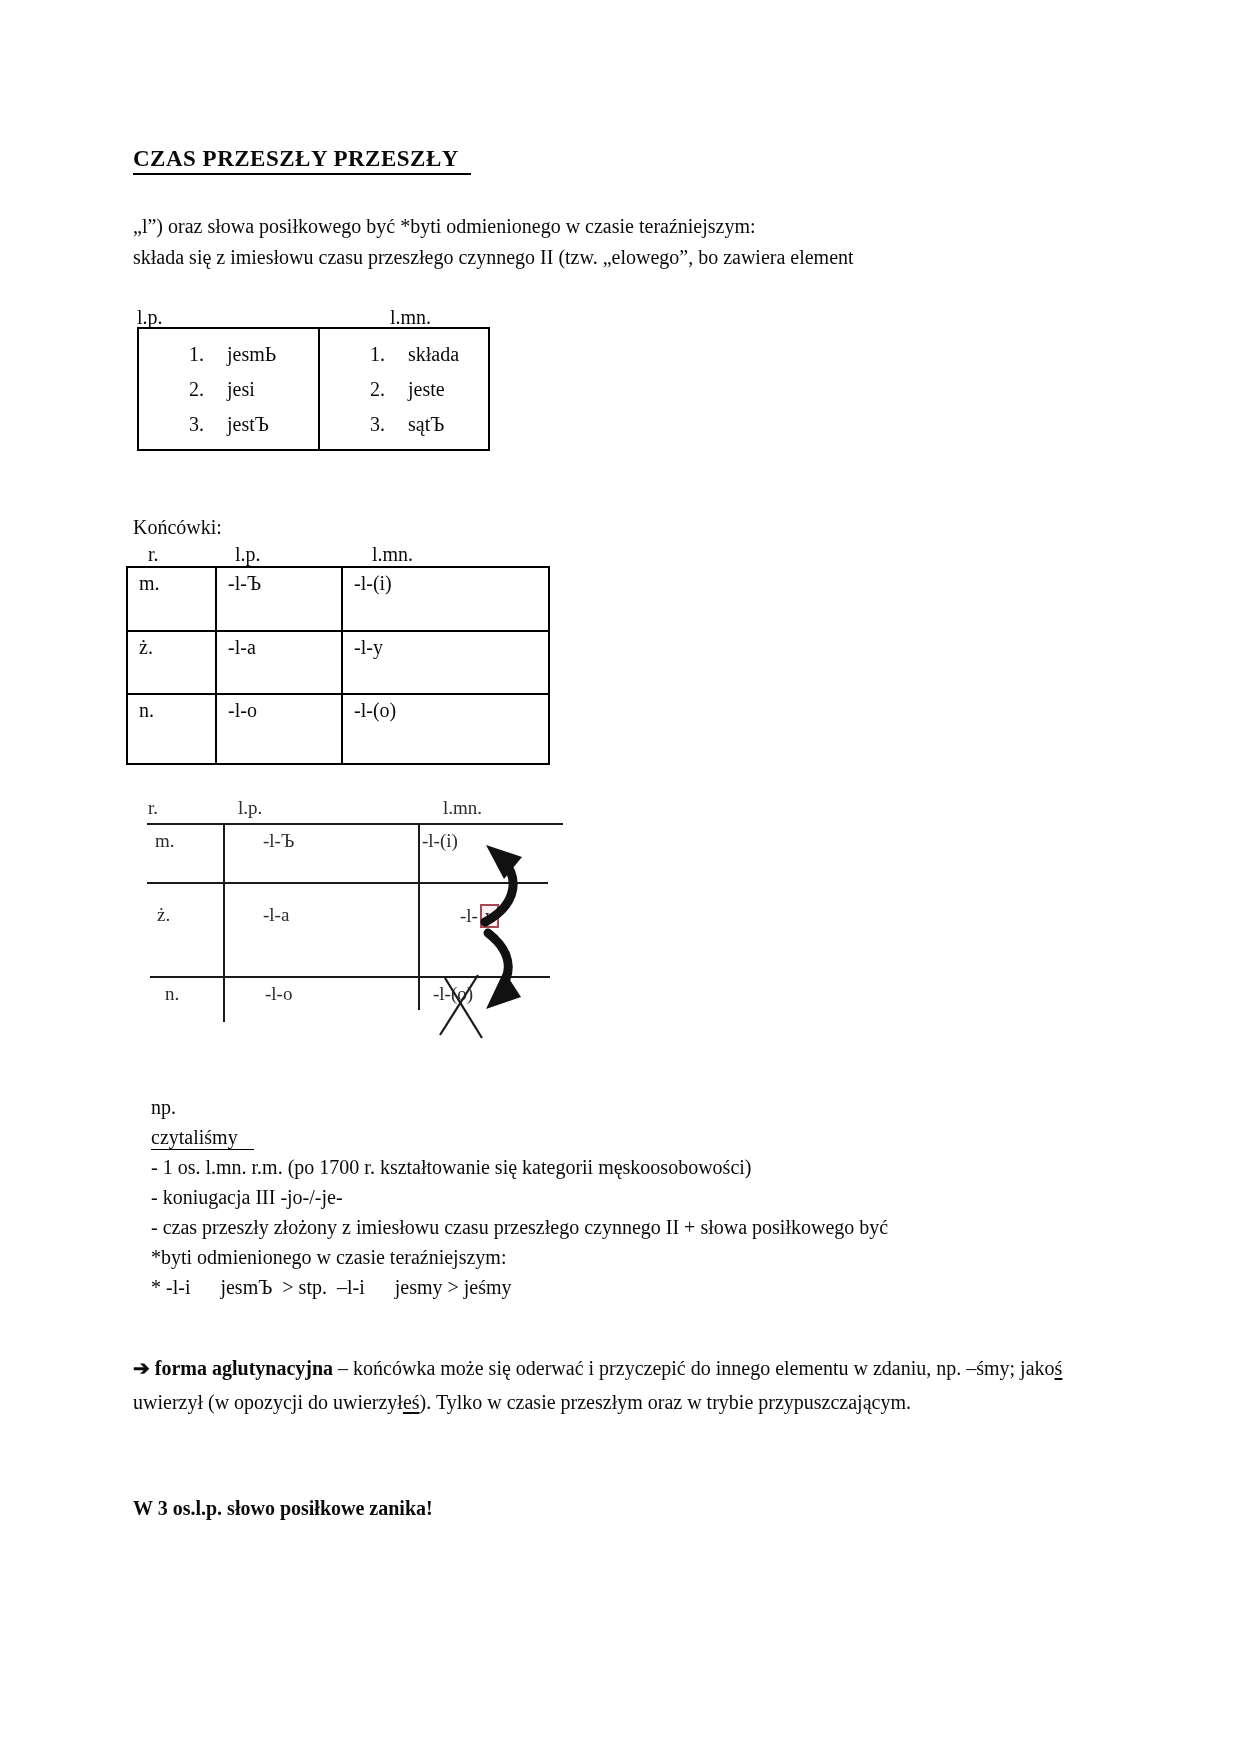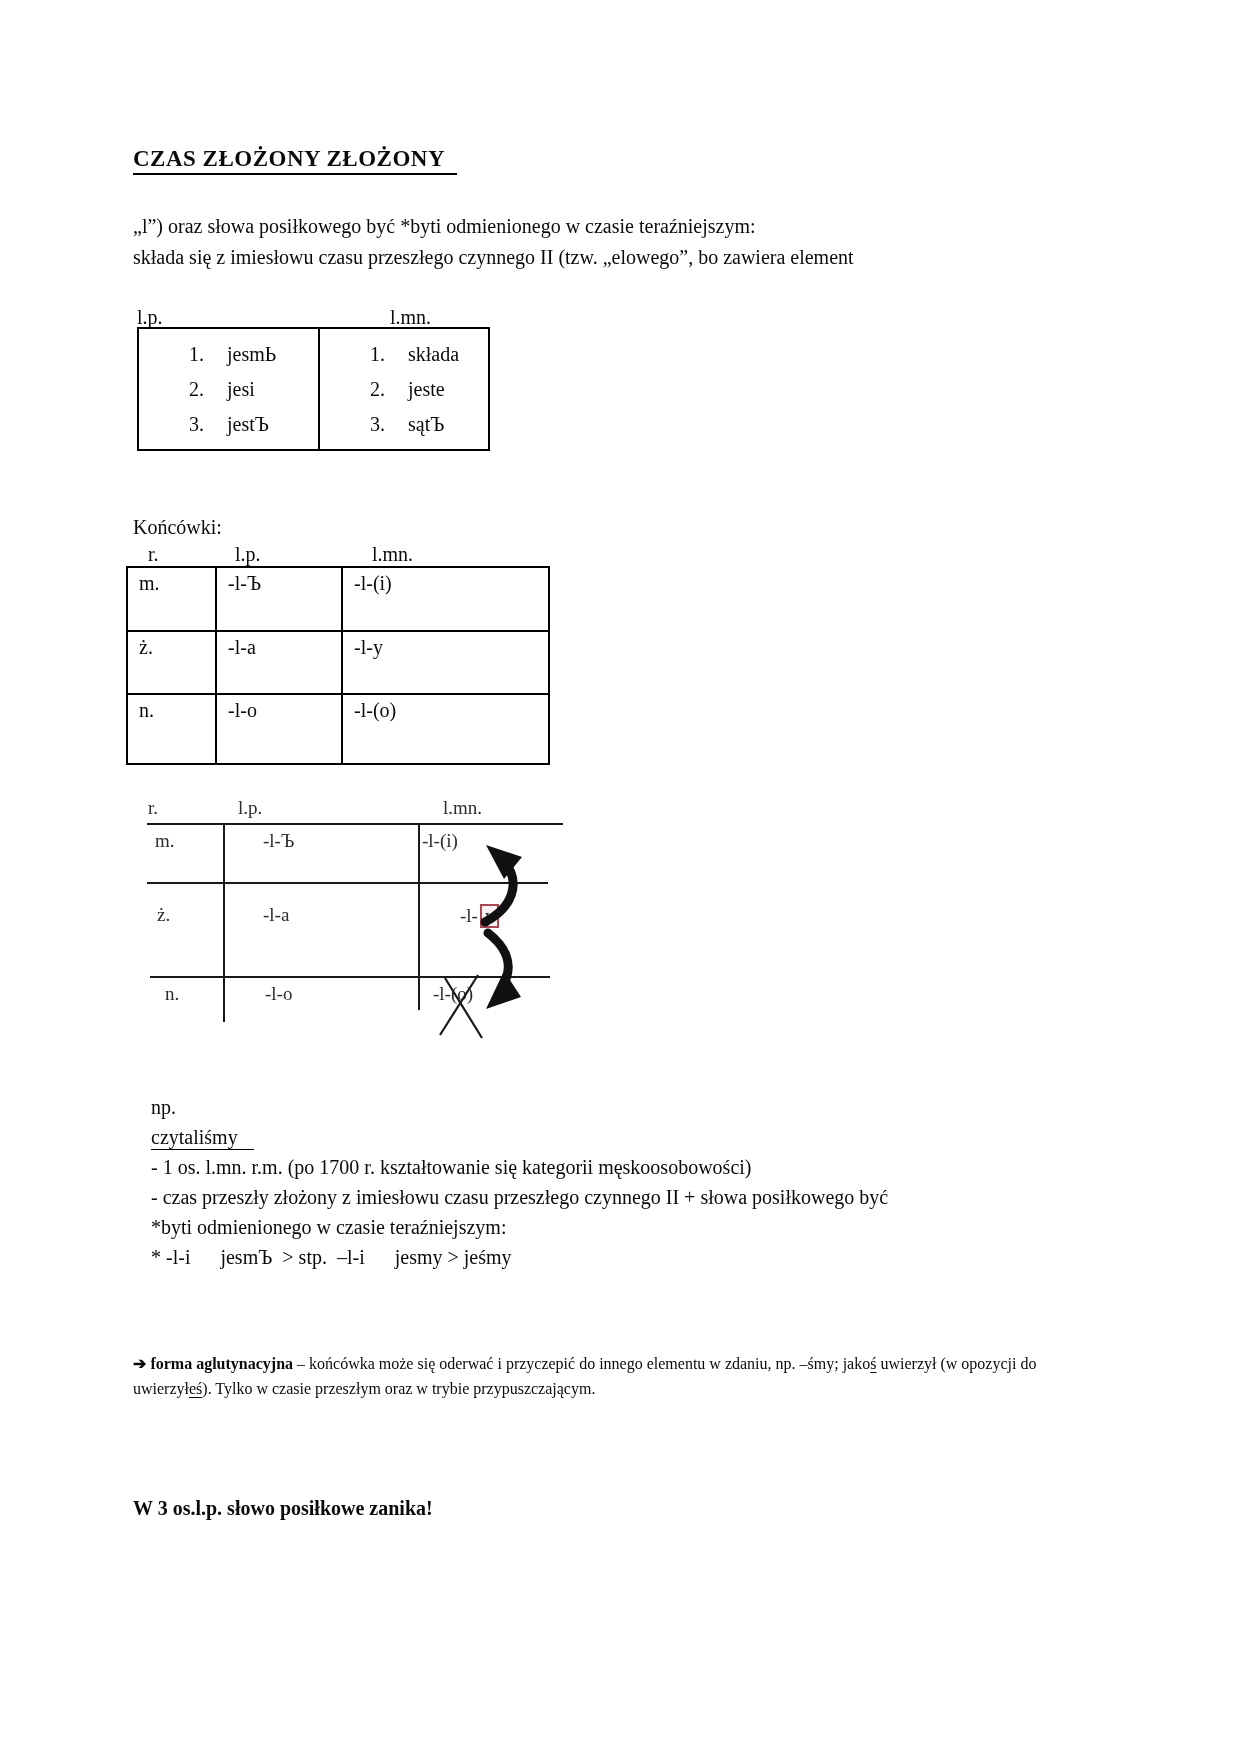--- a/index.html
+++ b/index.html
@@ -42,32 +42,32 @@
   .t3 .vline{position:absolute;width:1.5px;background:#1a1a1a;}
   .boxed-y{
     display:inline-block;border:2px solid #a84855;background:rgba(200,80,95,.08);
     padding:0 3px;margin-left:2px;line-height:20px;
   }
   .overlay{position:absolute;left:0;top:0;pointer-events:none;}
   
   .np-sec{font-size:20px;line-height:30px;margin-left:18px;}
   .word-underline{border-bottom:1.5px solid #000;padding-right:16px;padding-bottom:1px;}
   .prewrap{white-space:pre-wrap;}
-  .agg{font-size:16px;line-height:25px;width:968px;}
+  .agg{font-size:20px;line-height:34px;width:968px;}
   .bold{font-weight:bold;}
   .useg{text-decoration:underline;text-underline-offset:3px;}
   .final-note{font-size:20px;font-weight:bold;}
 </style>
 </head>
 <body>
 
 <div class="page">
 
   <div class="abs" style="left:133px;top:146px;">
-    <span class="title">CZAS ZŁOŻONY ZŁOŻONY</span>
+    <span class="title">CZAS PRZESZŁY PRZESZŁY</span>
   </div>
 
   <div class="abs body-text" style="left:133px;top:211px;width:960px;">
     <div>„l”) oraz słowa posiłkowego być *byti odmienionego w czasie teraźniejszym:</div>
     <div>składa się z imiesłowu czasu przeszłego czynnego II (tzw. „elowego”, bo zawiera element</div>
   </div>
 
   <span class="abs tbl-label" style="left:137px;top:306px;">l.p.</span>
   <span class="abs tbl-label" style="left:390px;top:306px;">l.mn.</span>
 
@@ -138,20 +138,21 @@
         <line x1="315" y1="183" x2="352" y2="243" stroke="#1a1a1a" stroke-width="2.2"></line>
         <line x1="348" y1="180" x2="310" y2="240" stroke="#1a1a1a" stroke-width="2.2"></line>
       </g>
     </svg>
   </div>
 
   <div class="abs np-sec" style="left:133px;top:1092px;width:980px;">
     <div>np.</div>
     <div><span class="word-underline">czytaliśmy</span></div>
     <div>- 1 os. l.mn. r.m. (po 1700 r. kształtowanie się kategorii męskoosobowości)</div>
+    <div>- koniugacja III -jo-/-je-</div>
     <div>- czas przeszły złożony z imiesłowu czasu przeszłego czynnego II + słowa posiłkowego być</div>
     <div>*byti odmienionego w czasie teraźniejszym:</div>
     <div class="prewrap">* -l-i      jesmЪ  &gt; stp.  –l-i      jesmy &gt; jeśmy</div>
   </div>
 
   <div class="abs agg" style="left:133px;top:1351px;">
     <span class="bold">➔</span><span> </span><span class="bold">forma aglutynacyjna</span><span> – końcówka może się oderwać i przyczepić do innego elementu w zdaniu, np. –śmy; jako</span><span class="useg">ś</span><span> uwierzył (w opozycji do uwierzył</span><span class="useg">eś</span><span>). Tylko w czasie przeszłym oraz w trybie przypuszczającym.</span>
   </div>
 
   <div class="abs final-note" style="left:133px;top:1497px;">W 3 os.l.p. słowo posiłkowe zanika!</div>

